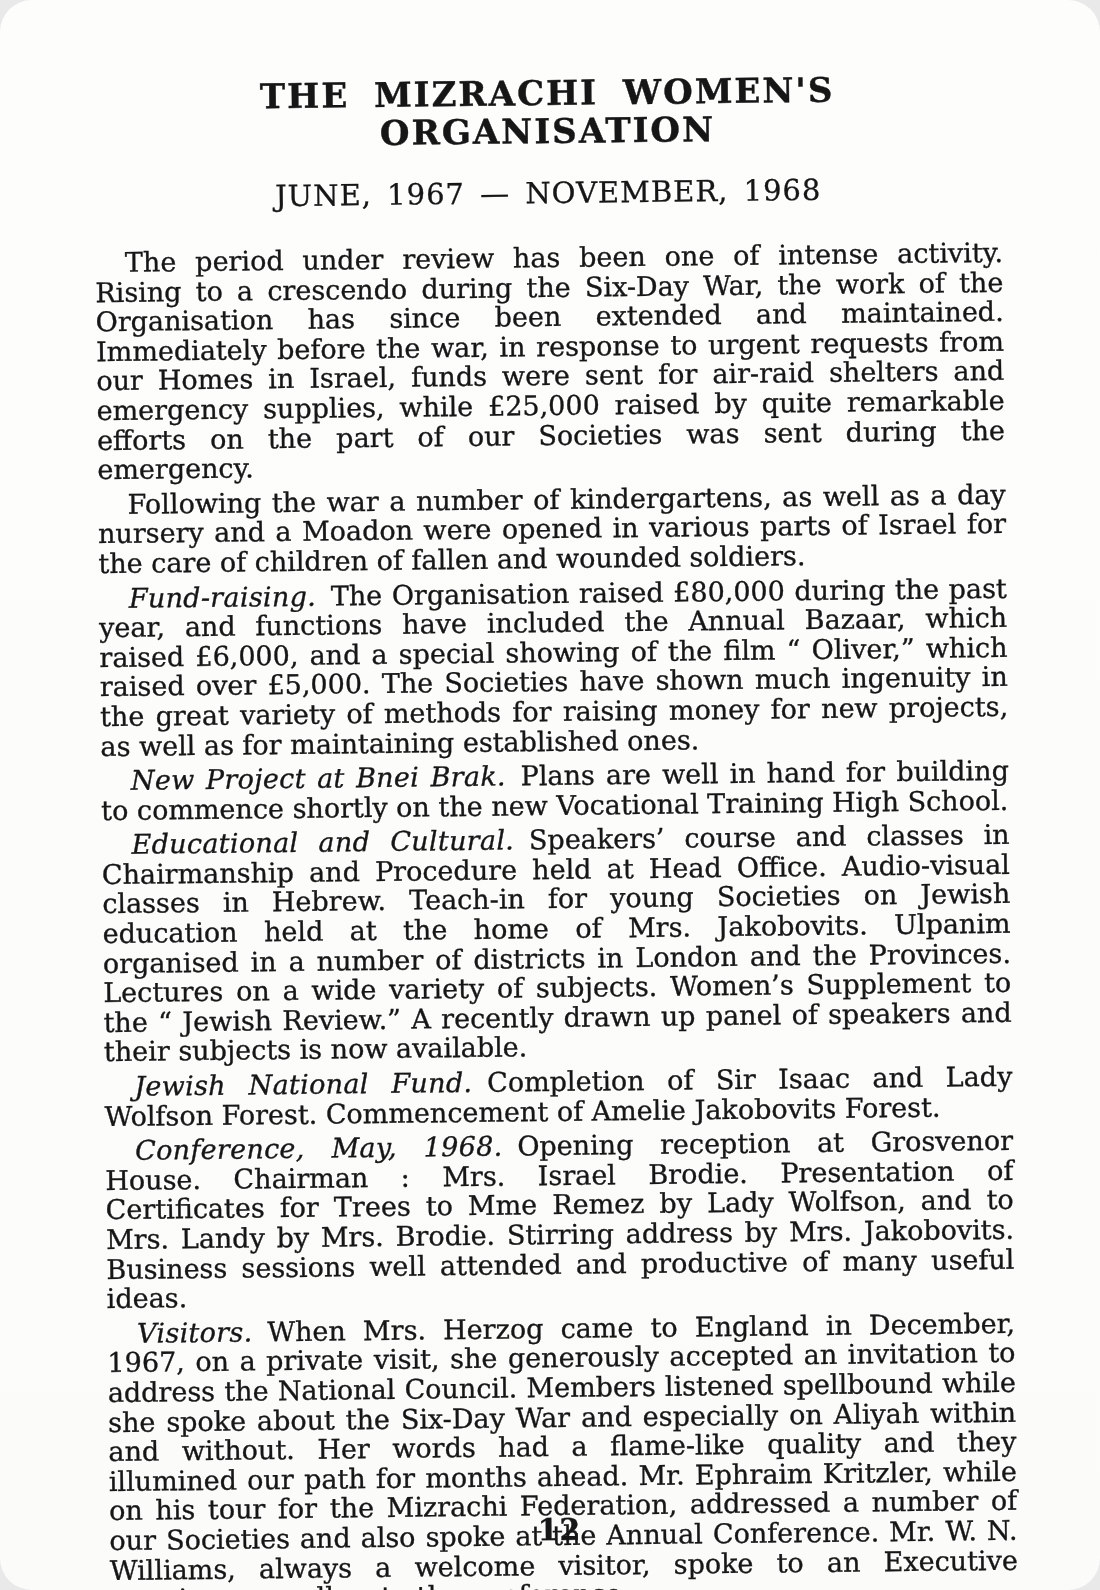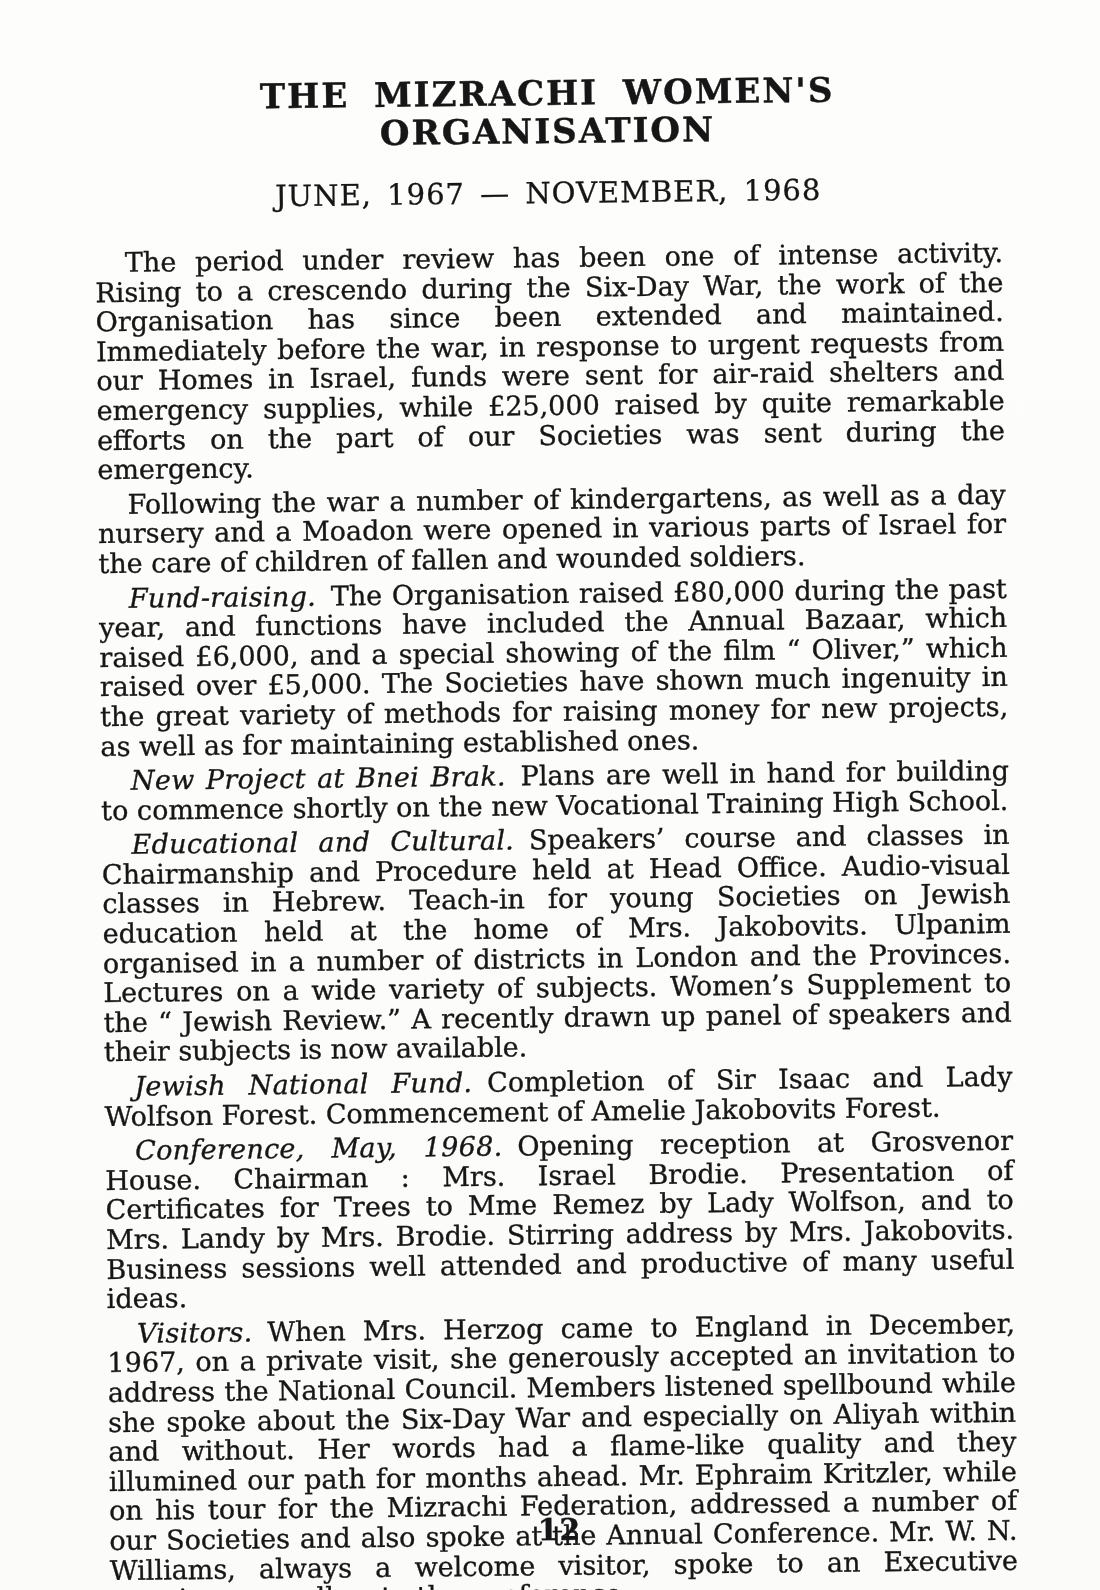--- a/index.html
+++ b/index.html
@@ -9,20 +9,21 @@
   }
   .page {
     position: relative;
     width: 1100px;
     height: 1590px;
     margin: 0 auto;
     background: linear-gradient(180deg, #fdfdfc 0%, #fbfbfa 100%);
     overflow: hidden;
     font-family: "DejaVu Serif", "Liberation Serif", serif;
     color: #161616;
+    border-radius: 32px;
   }
   .scan-tilt {
     position: absolute;
     left: 0; top: 0; right: 0; bottom: 0;
     transform: rotate(-0.65deg);
     transform-origin: 550px 700px;
   }
   .content {
     padding: 74px 92px 0 100px; 
   }

